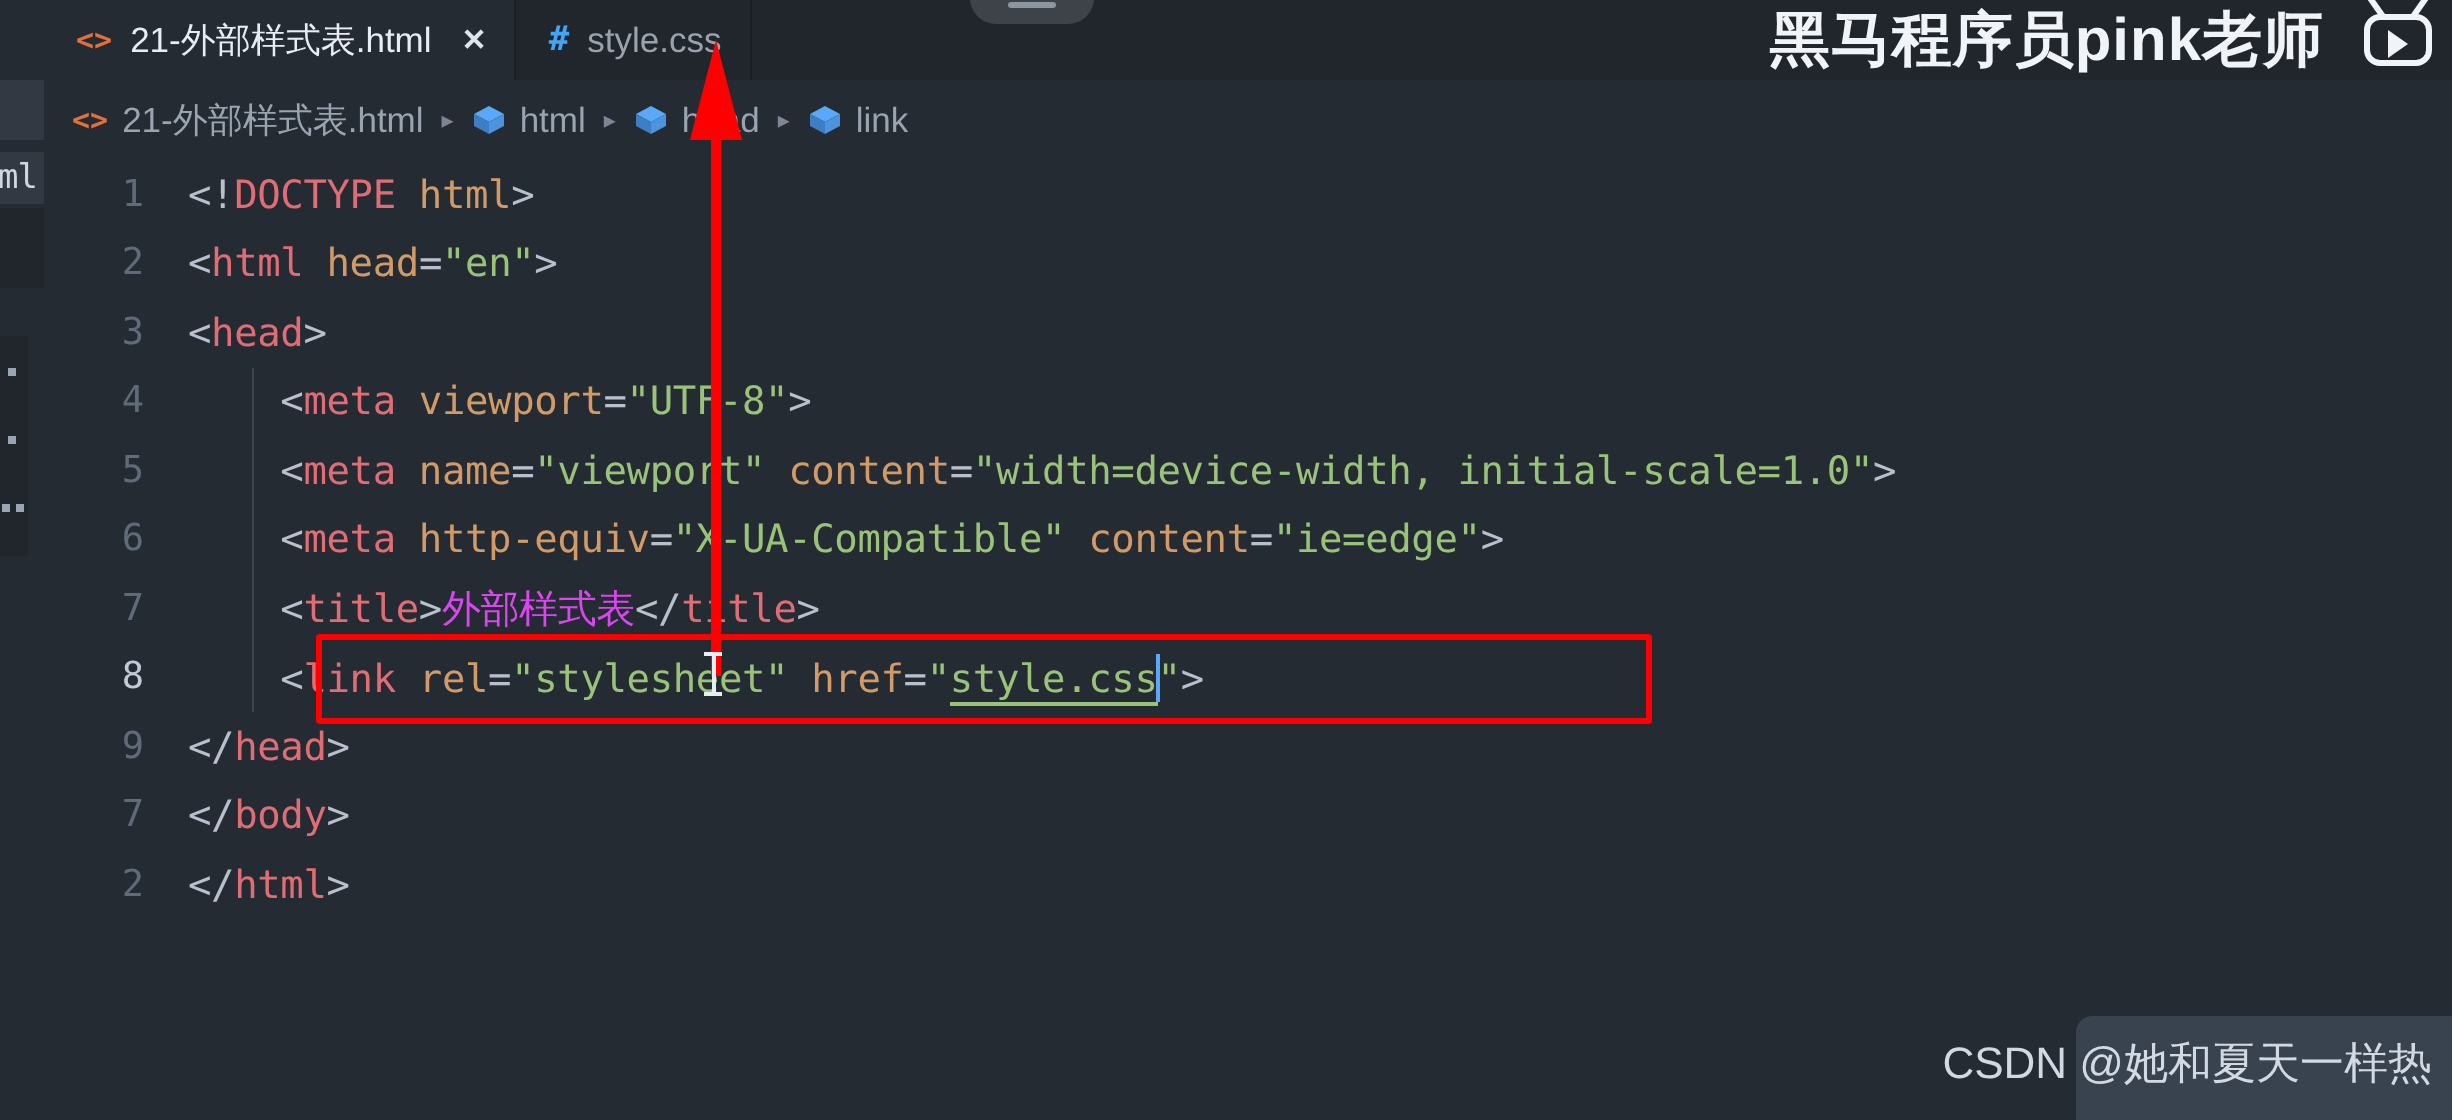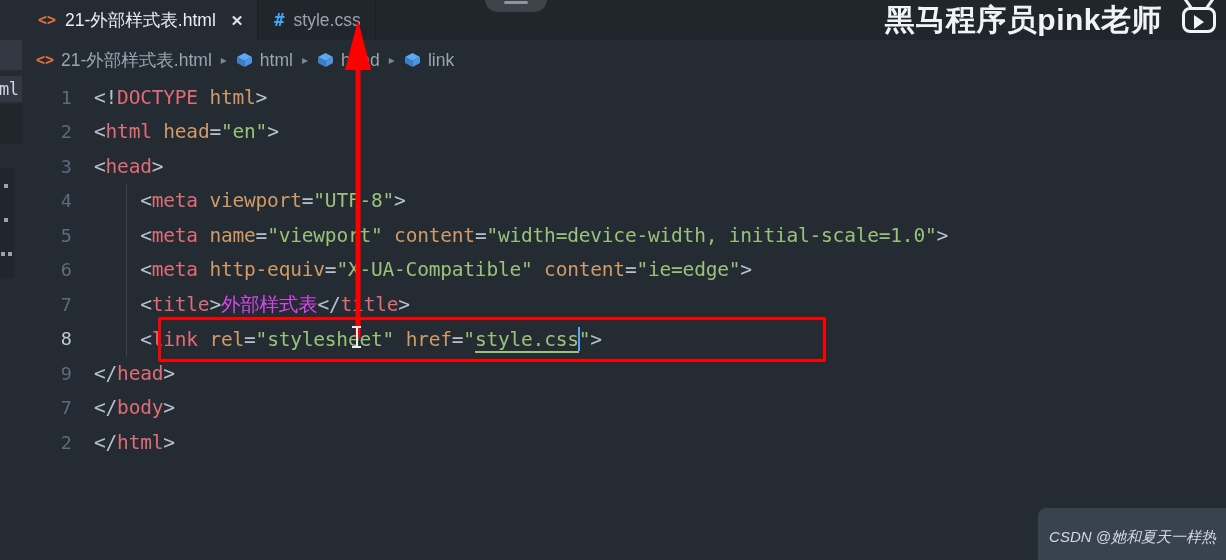--- a/index.html
+++ b/index.html
@@ -168,23 +168,22 @@
     background:#e8edf4; box-shadow:0 20px 0 0 #e8edf4;
   }
 
   
   .csdn-panel{
     position:absolute; right:0; bottom:0; width:188px; height:52px;
     background:#394350; border-top-left-radius:8px;
   }
   .csdn-text{
     position:absolute; right:10px; bottom:13px;
-    color:#d2d9e2; font-size:15px; white-space:nowrap;
+    color:#d2d9e2; font-size:22px; white-space:nowrap;
     font-family:"Liberation Sans", sans-serif;
-    font-style:italic;
   }
 </style>
 </head>
 <body>
 
 <div id="root">
 
   <div class="left-strip">
     <div class="left-panel-a"></div>
     <div class="left-file-frag">ml</div>

